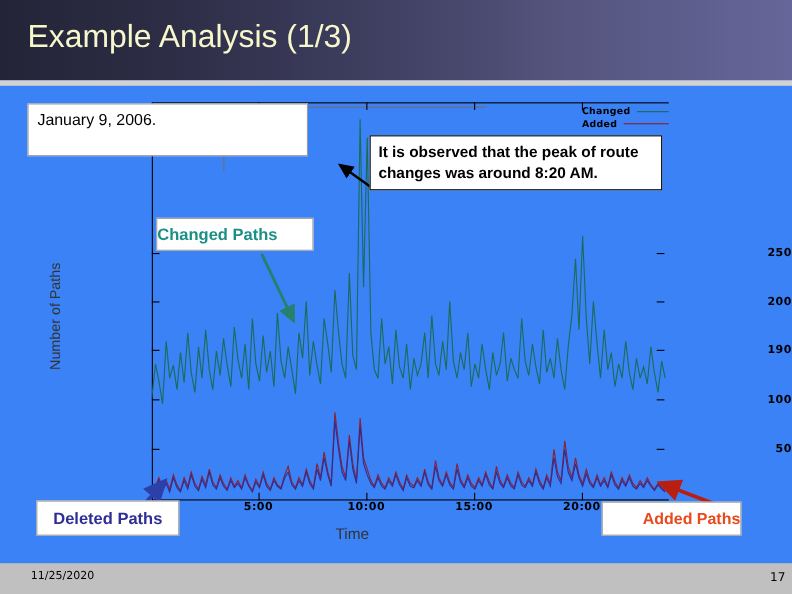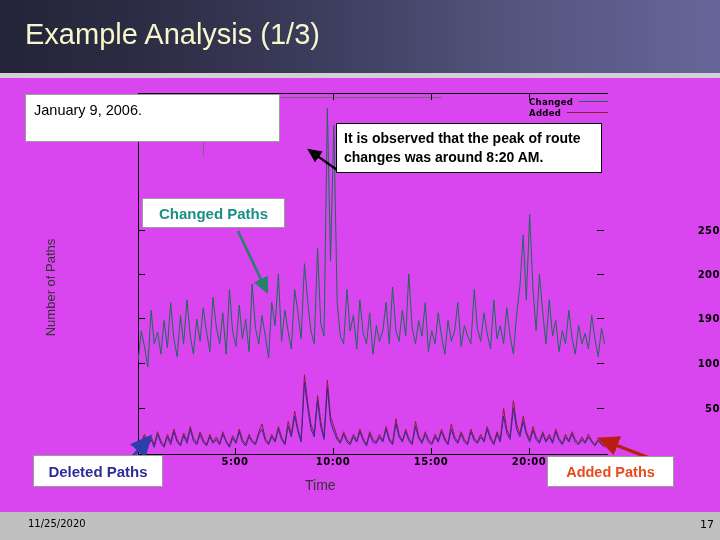--- a/index.html
+++ b/index.html
@@ -8,21 +8,21 @@
     width: 720px;
     height: 540px;
     overflow: hidden;
     background: #ffffff;
     font-family: "Liberation Sans", sans-serif;
   }
   #slide {
     position: relative;
     width: 720px;
     height: 540px;
-    background: #d946ef;
+    background: #3b82f6;
   }
   
   #header {
     position: absolute;
     left: 0; top: 0;
     width: 720px; height: 73px;
     background: linear-gradient(to right, #242438 0%, #2b2b43 18%, #3d3d5e 45%, #55557f 72%, #66669a 100%);
   }
   #header-underline {
     position: absolute;
@@ -163,39 +163,39 @@
     padding: 5px 7px 0 7px;
     font-family: "Liberation Sans", sans-serif;
     font-size: 14px;
     line-height: 19px;
     font-weight: bold;
     color: #000;
   }
   #box-changed {
     left: 142px; top: 198px;
     width: 143px; height: 30px;
-    display: flex; align-items: center; justify-content: center;
+    display: flex; align-items: center; justify-content: flex-start;
     font-family: "Liberation Sans", sans-serif;
     font-size: 15px;
     font-weight: bold;
     color: #1a8f86;
   }
   #box-deleted {
     left: 33px; top: 455px;
     width: 130px; height: 32px;
     display: flex; align-items: center; justify-content: center;
     font-family: "Liberation Sans", sans-serif;
     font-size: 15px;
     font-weight: bold;
     color: #2d2d96;
   }
   #box-added {
     left: 547px; top: 456px;
     width: 127px; height: 31px;
-    display: flex; align-items: center; justify-content: center;
+    display: flex; align-items: center; justify-content: flex-end;
     font-family: "Liberation Sans", sans-serif;
     font-size: 14.5px;
     font-weight: bold;
     color: #e8491d;
   }
   
   #leader-right {
     position: absolute;
     left: 280px; top: 97px;
     width: 162px; height: 0;

